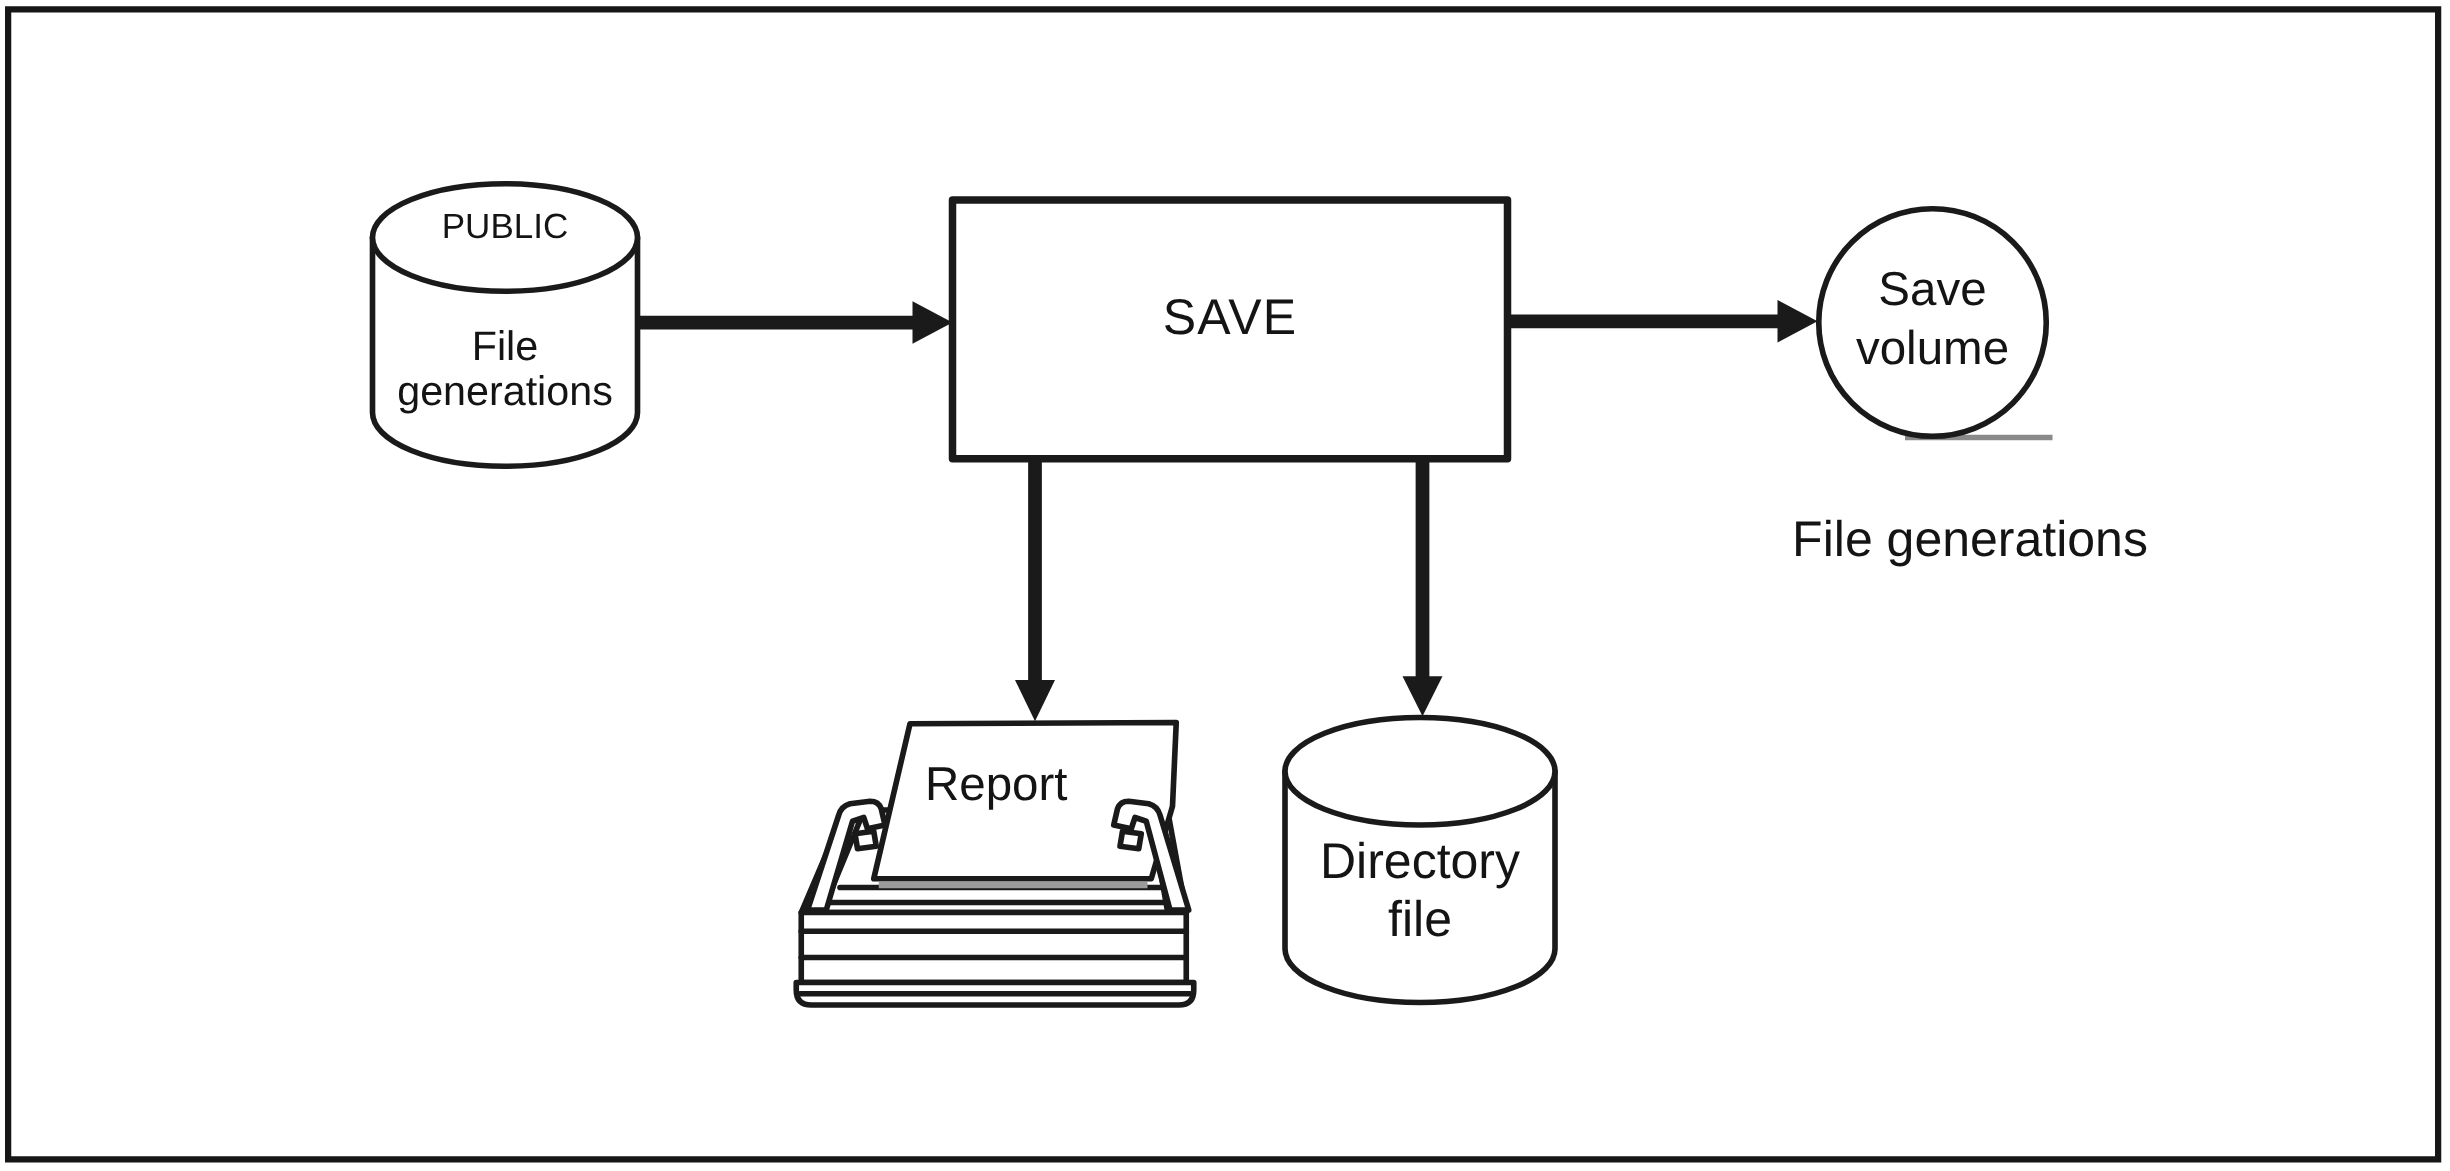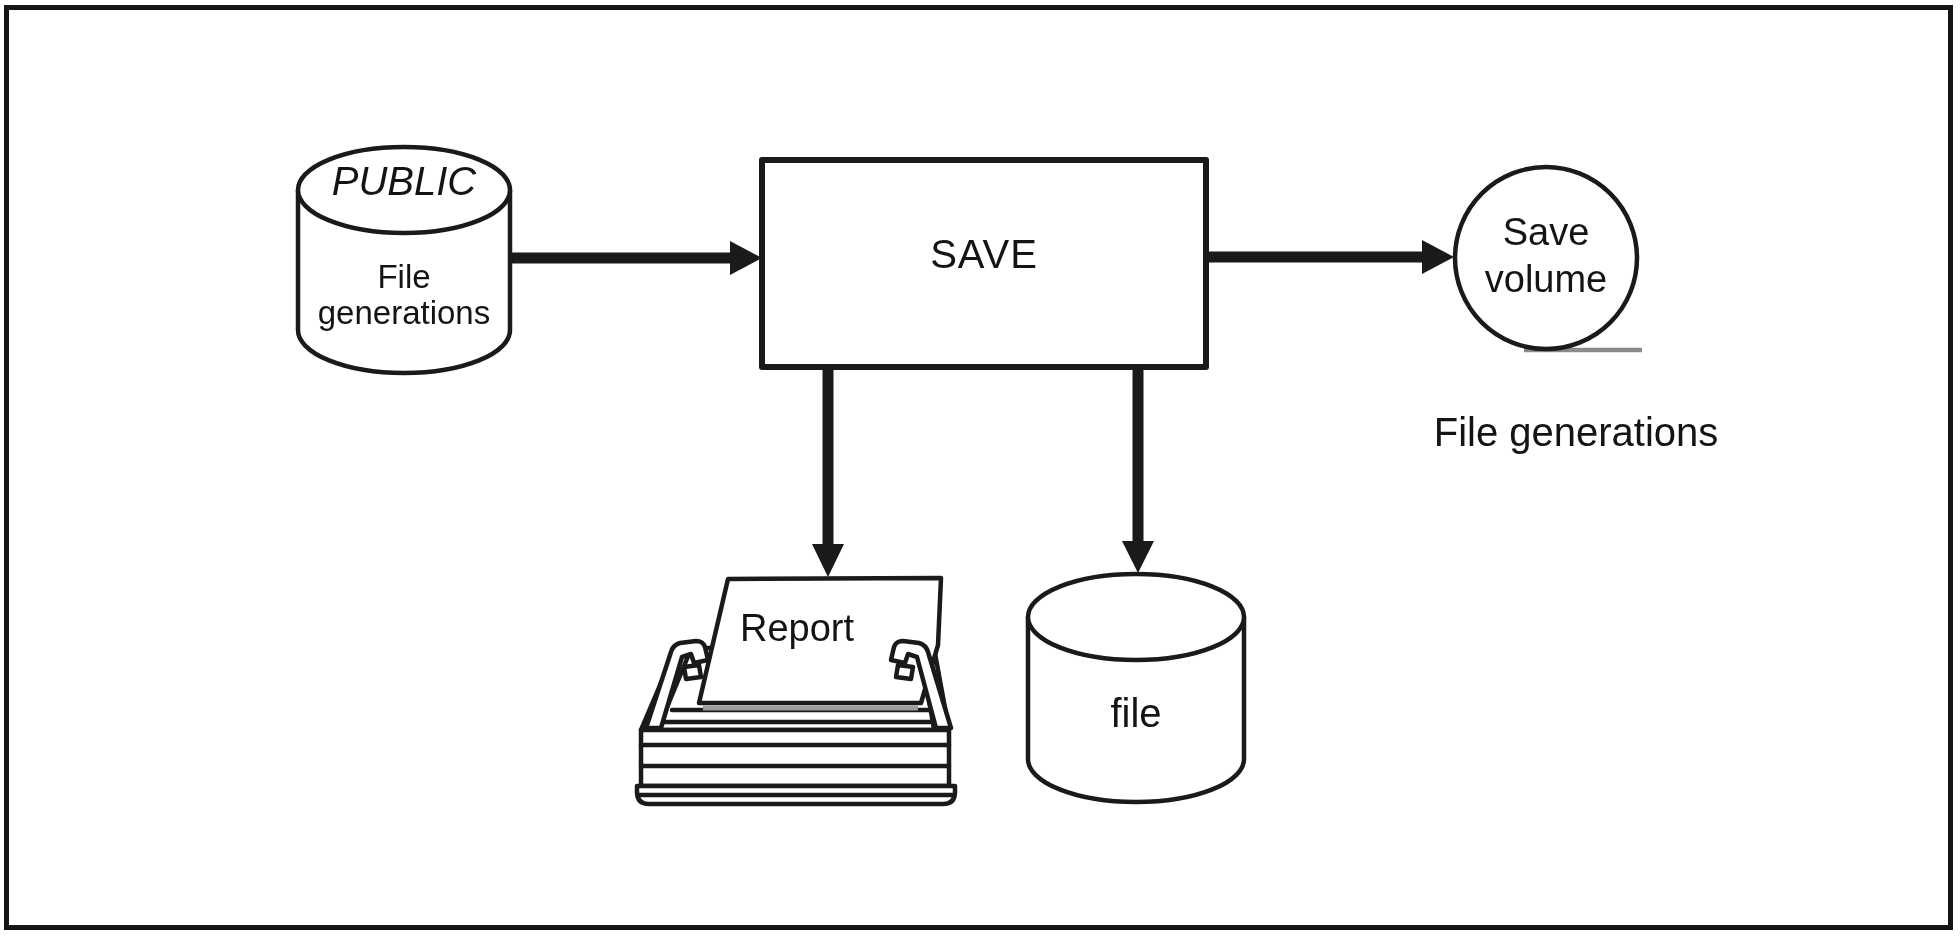--- a/index.html
+++ b/index.html
@@ -9,21 +9,21 @@
          border:5px solid #161616;background:#ffffff;}
   svg{position:absolute;left:0;top:0;width:1960px;height:937px;}
   .ln{stroke:#1a1a1a;fill:none;stroke-linejoin:round;stroke-linecap:round;}
   .f{fill:#ffffff;}
   .w4{stroke-width:4.5;}
   .w6{stroke-width:6;}
   .shaft{stroke:#1a1a1a;stroke-width:11;fill:none;}
   .head{fill:#1a1a1a;stroke:none;}
   .label{position:absolute;transform:translate(-50%,-50%);white-space:nowrap;
          text-align:center;line-height:1;}
-  .public-title{font-size:40px;font-style:italic;}
+  .public-title{font-size:28px;}
   .public-sub{font-size:33px;line-height:36px;}
   .save-label{font-size:40px;letter-spacing:1px;}
   .volume-label{font-size:38px;line-height:47px;}
   .caption{font-size:40px;}
   .report-label{font-size:38px;}
   .directory-label{font-size:40px;line-height:47px;}
   .two-line span{display:block;}
 </style>
 </head>
 <body>
@@ -108,14 +108,15 @@
 <div class="label volume-label two-line" style="left:1546px;top:256px;">
   <span>Save</span>
   <span>volume</span>
 </div>
 
 <div class="label caption" style="left:1576px;top:386px;margin-top:46px;">File generations</div>
 
 <div class="label report-label" style="left:797px;top:628px;">Report</div>
 
 <div class="label directory-label two-line" style="left:1136px;top:713px;">
+  <span>Directory</span>
   <span>file</span>
 </div>
 
 </body></html>

